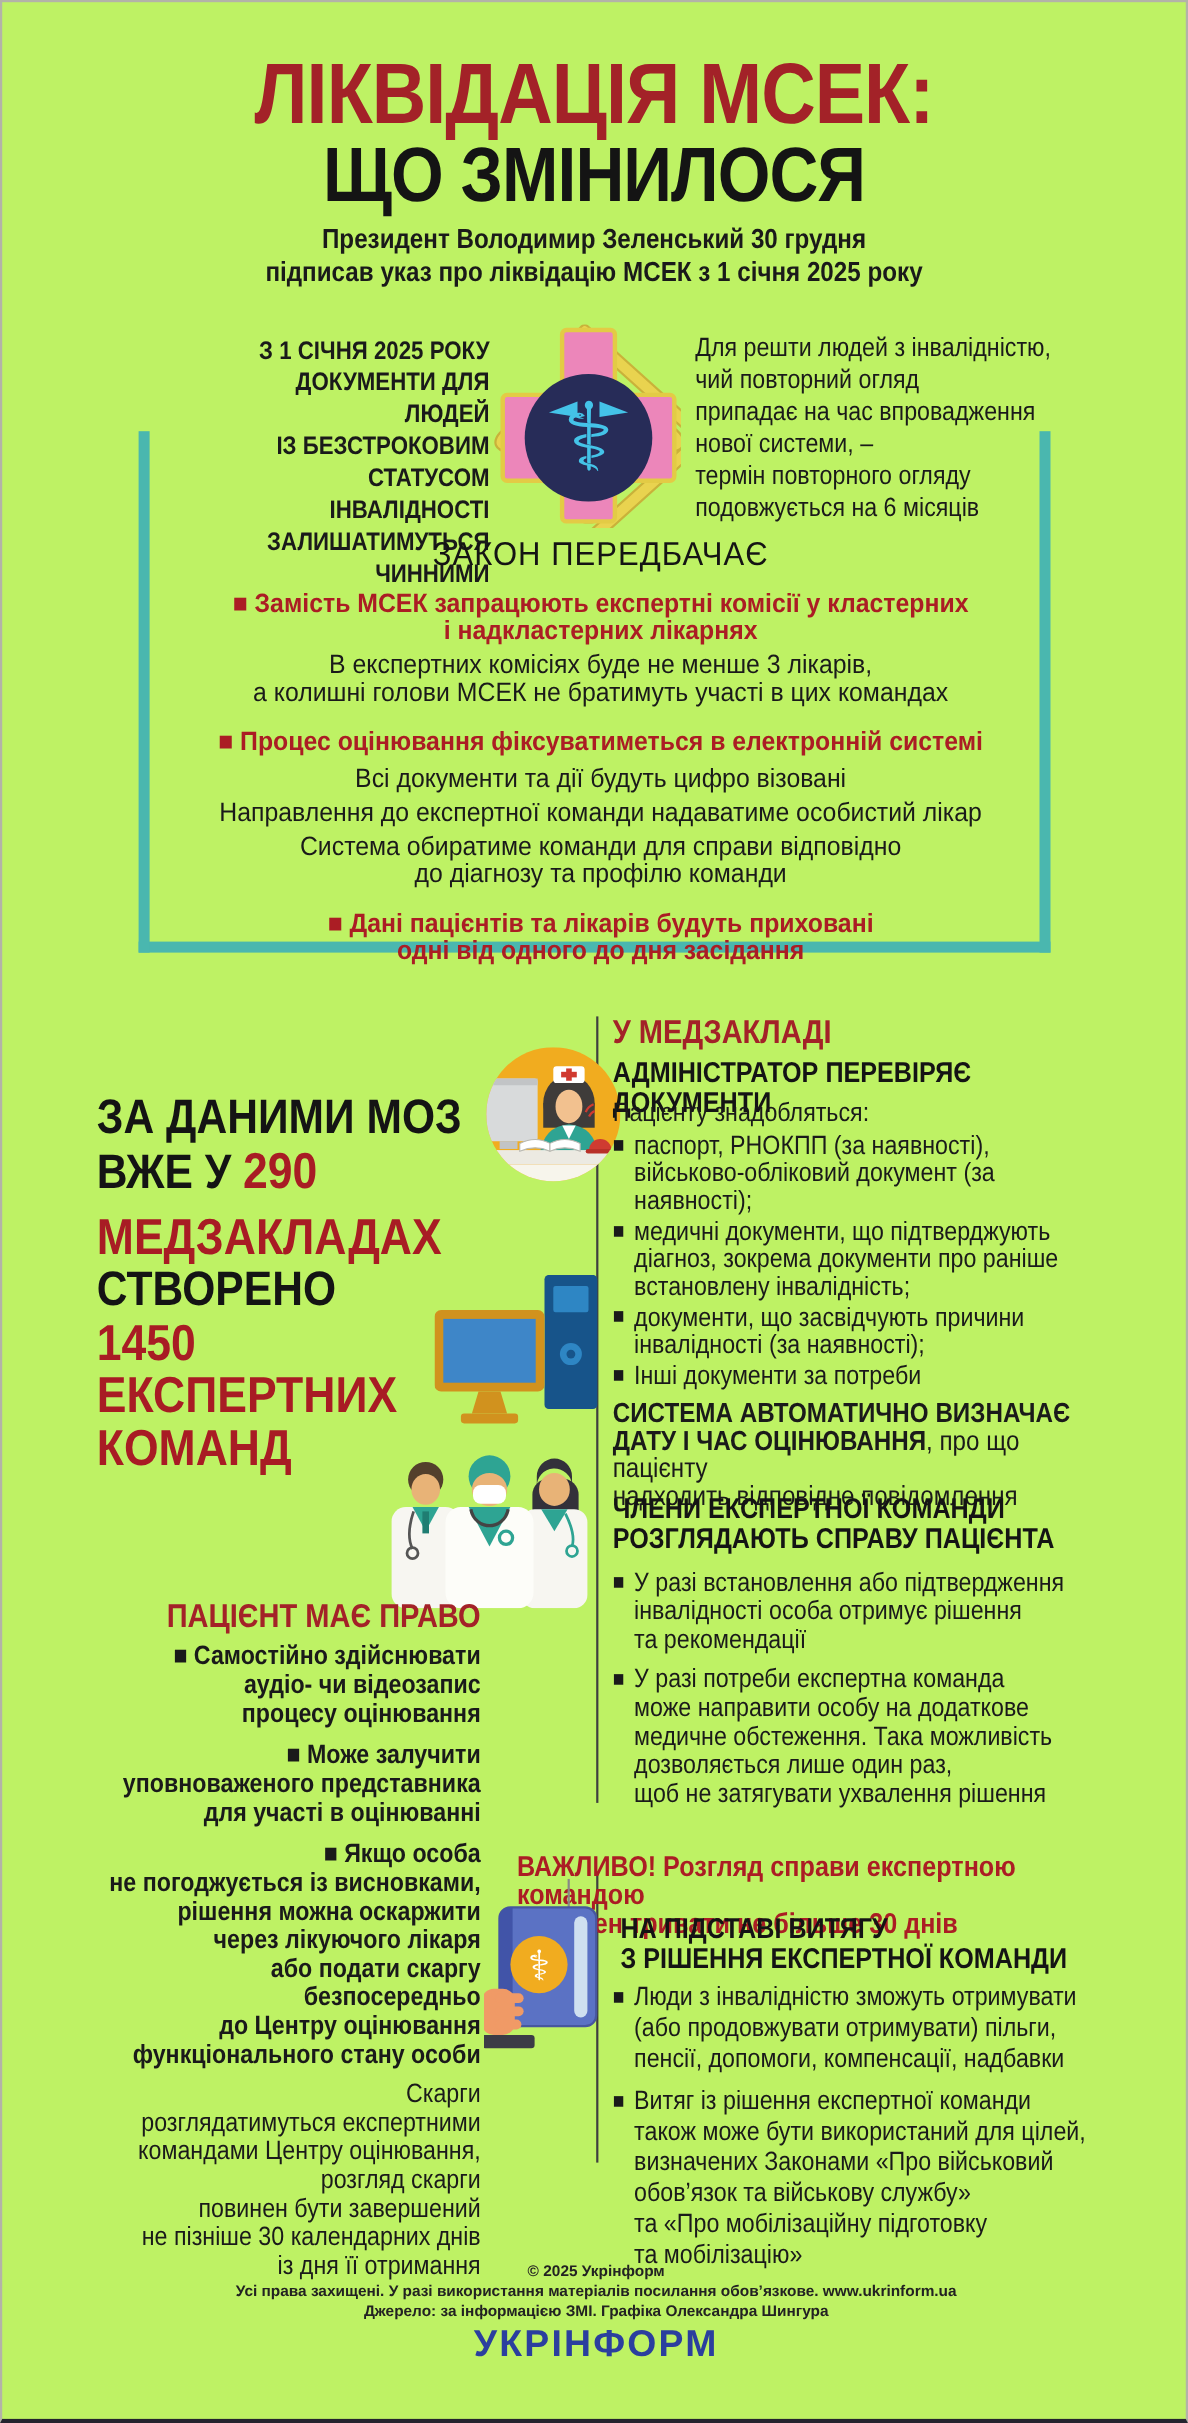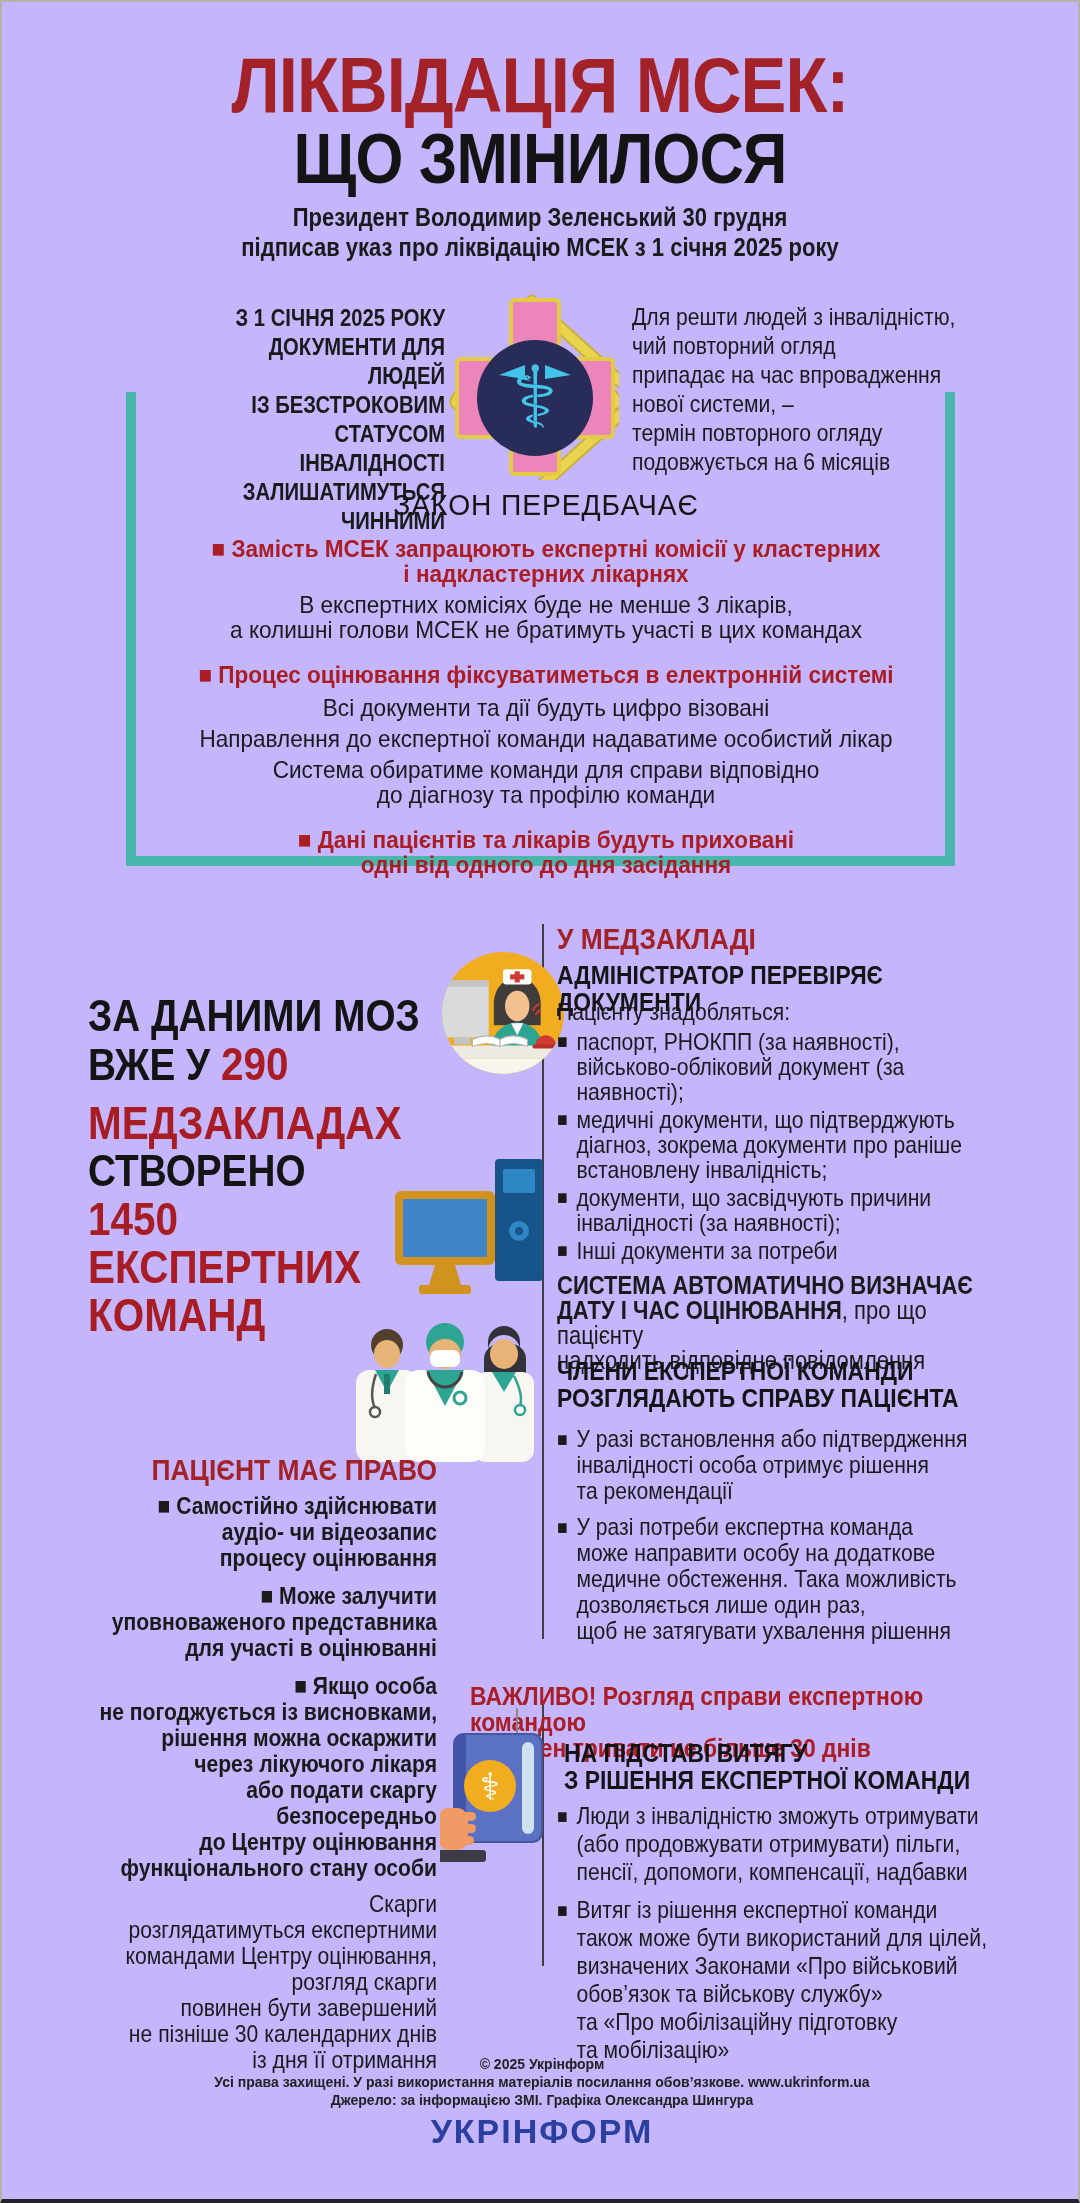--- a/index.html
+++ b/index.html
@@ -1,18 +1,18 @@
 <!DOCTYPE html>
 <html><head>
 <meta charset="utf-8">
 <style>
   html,body{margin:0;padding:0;background:#e8e8e0;}
   .page{
     position:relative;width:1080px;height:2203px;margin:0 auto;
-    background:#c4b5fd;box-sizing:border-box;
+    background:#bef264;box-sizing:border-box;
     border:2px solid #b3b3a8;border-bottom:4px solid #23232e;
     font-family:"Liberation Sans",sans-serif;color:#1a1a1a;overflow:hidden;
   }
   .abs{position:absolute;}
   .pre{white-space:pre-line;}
   .ctr{text-align:center;}
   .rt{text-align:right;}
   .sqzL{transform:scaleX(.88);transform-origin:left top;}
   .sqzR{transform:scaleX(.88);transform-origin:right top;}
   .sqzC{transform:scaleX(.88);transform-origin:center top;}

